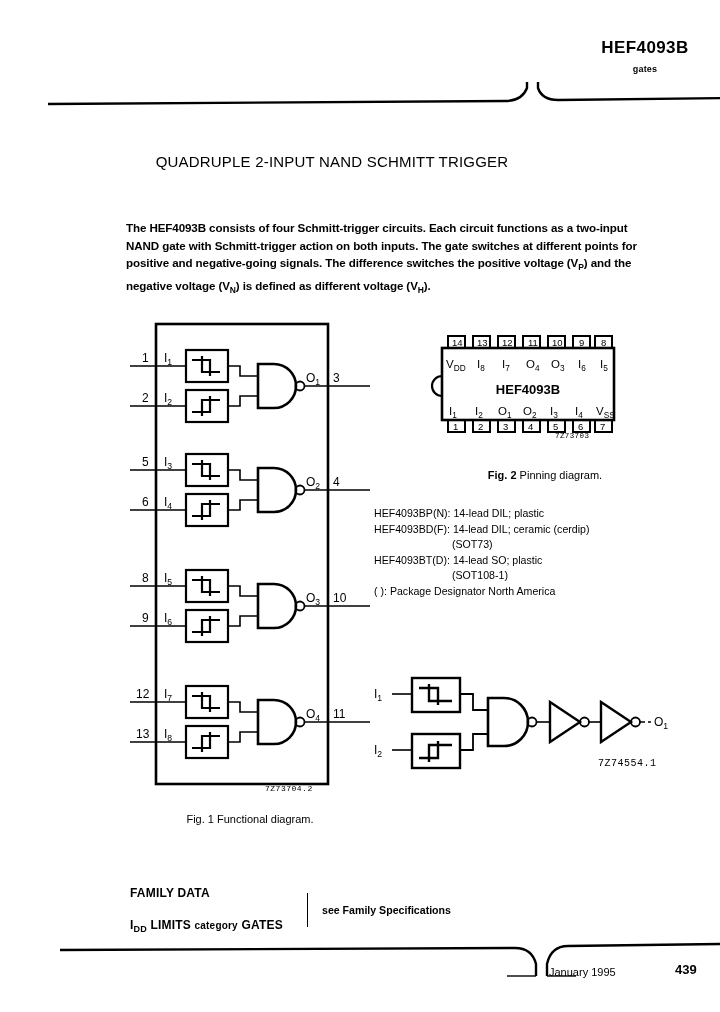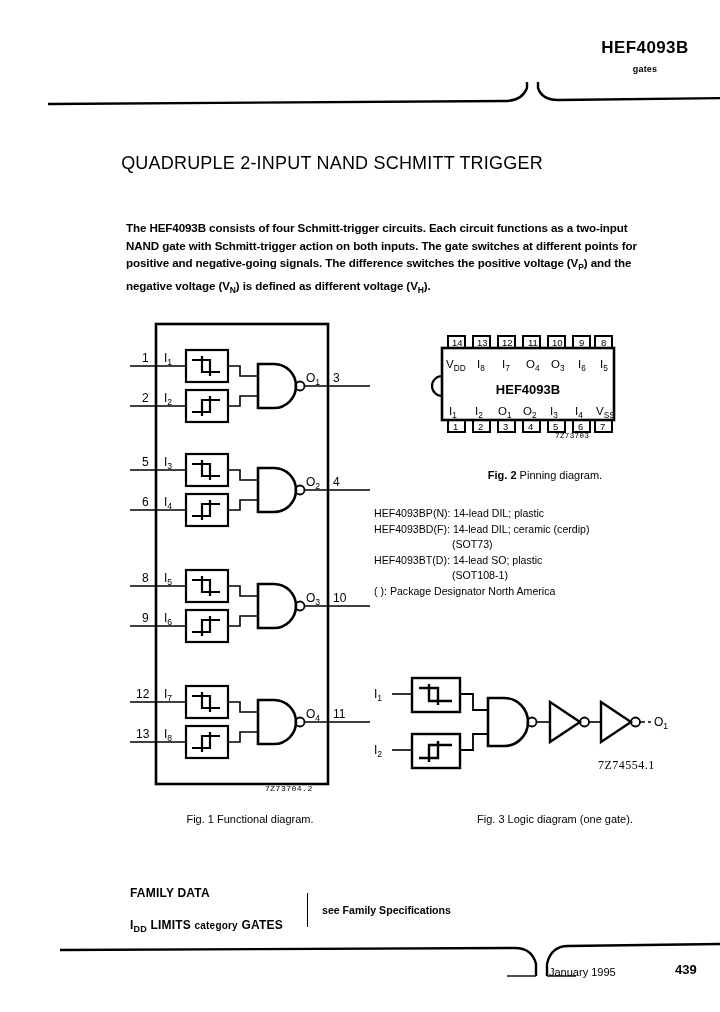--- a/index.html
+++ b/index.html
@@ -62,21 +62,21 @@
     height: 40px;
   }
 
   
   .main-title {
     position: absolute;
     left: 0;
     top: 153px;
     width: 604px;
     text-align: center;
-    font-size: 18px;
+    font-size: 15px;
     font-weight: normal;
     letter-spacing: 0.2px;
   }
 
   
   .intro {
     position: absolute;
     left: 96px;
     top: 219px;
     width: 530px;
@@ -147,22 +147,22 @@
     position: absolute;
     left: 340px;
     top: 672px;
     width: 300px;
     height: 110px;
   }
   .fig3 .code {
     position: absolute;
     left: 228px;
     top: 86px;
-    font-size: 12px;
-    font-family: Liberation Serif, serif;
+    font-size: 10px;
+    font-family: Liberation Mono, monospace;
     letter-spacing: 0.5px;
   }
 
   
   .caption {
     position: absolute;
     font-size: 11px;
   }
   .caption b { font-weight: normal; }
   .cap-fig1 { left: 100px; top: 813px; width: 240px; text-align: center; }
@@ -438,24 +438,20 @@
       <text x="284" y="54" font-family="Liberation Sans, sans-serif" font-size="12">O<tspan class="sub-sm" dy="3">1</tspan></text>
     </svg>
     <div class="code">7Z74554.1</div>
   </div>
 
   <div class="caption cap-fig1">
     <b>Fig. 1</b>
     <span>Functional diagram.</span>
   </div>
 
-  <div class="caption cap-fig3">
-    <b>Fig. 3</b>
-    <span>Logic diagram (one gate).</span>
-  </div>
 
   <div class="family-data">FAMILY DATA</div>
 
   <div class="idd-limits">
     <span>I</span><sub>DD</sub><span> LIMITS </span><span class="small">category</span><span> GATES</span>
   </div>
 
   <div class="brace"></div>
   <div class="see-family">see Family Specifications</div>
 

